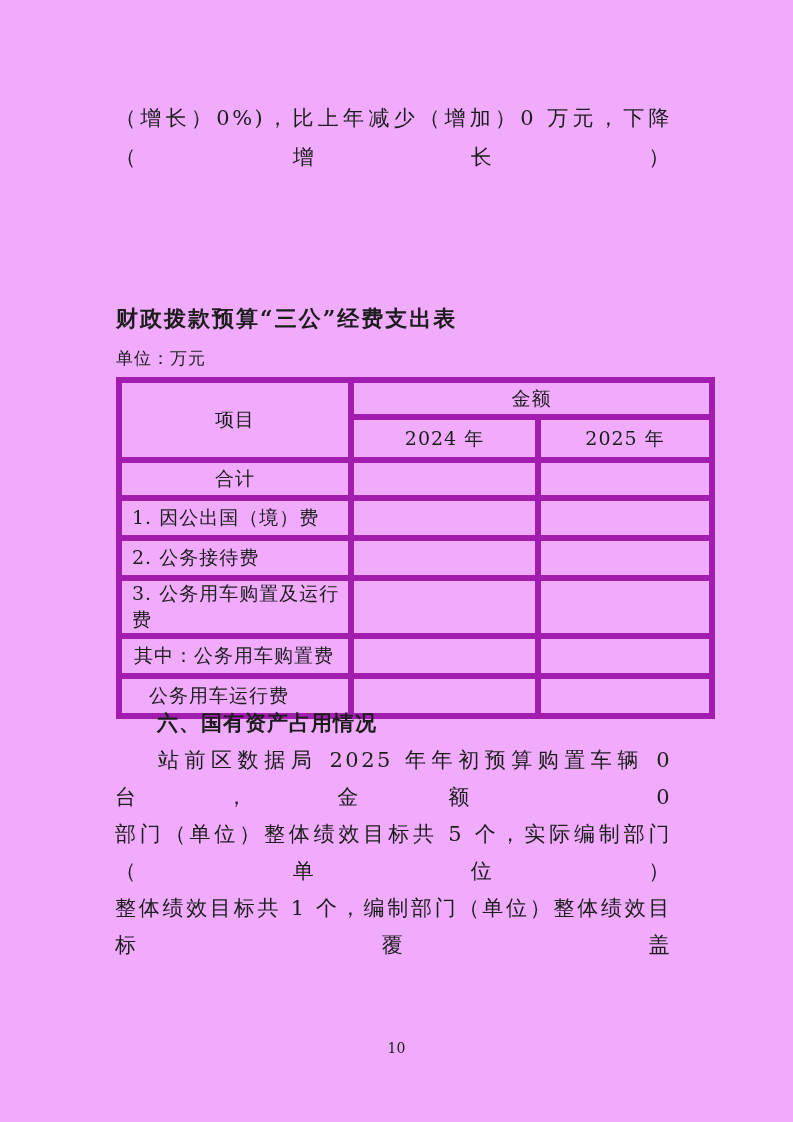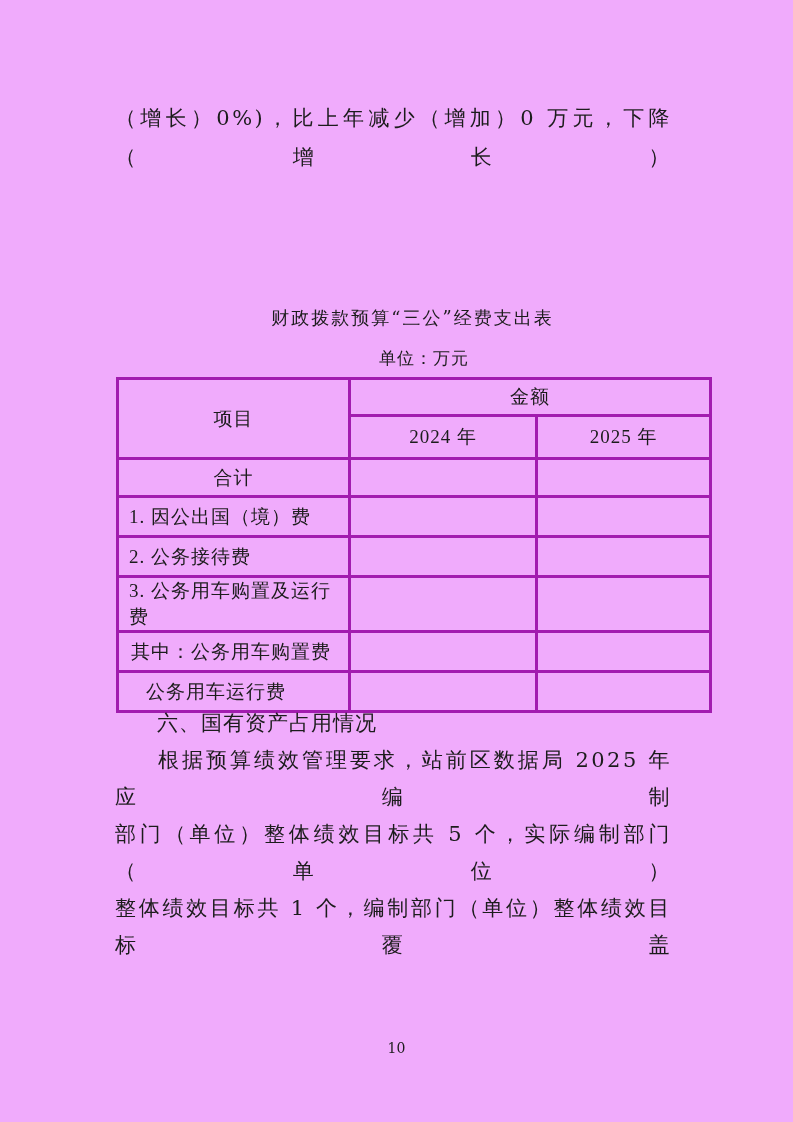--- a/index.html
+++ b/index.html
@@ -26,66 +26,64 @@
   }
   .sect .bline { line-height: 37px; }
   .just {
     text-align: justify;
     text-align-last: justify;
     text-justify: distribute;
   }
   .ind { text-indent: 43px; }
   .hline {
     font-family: "DejaVu Sans", "Liberation Sans", sans-serif;
-    font-weight: normal;
+    font-weight: bold;
     font-size: 21px;
     line-height: 37px;
     letter-spacing: 1px;
     text-indent: 42px;
   }
   #intro { top: 99px; }
   #sections { top: 705px; }
 
   .doc-title {
     position: absolute;
     left: 116px;
     top: 303px;
     width: 593px;
-    text-align: center;
-    font-weight: normal;
-    font-size: 18px;
+    font-weight: bold;
+    font-size: 22px;
     letter-spacing: 2px;
     line-height: 30px;
   }
   .unit-note {
     position: absolute;
     left: 116px;
     top: 346px;
     width: 616px;
-    text-align: center;
+    text-align: left;
     font-size: 17px;
     letter-spacing: 1px;
     line-height: 24px;
   }
   table.budget {
     position: absolute;
     left: 116px;
     top: 377px;
     width: 593px;
     border-collapse: collapse;
     table-layout: fixed;
   }
   table.budget td {
-    border: 3px solid #a21caf;
+    border: 6px solid #a21caf;
     font-size: 19px;
     letter-spacing: 1px;
     vertical-align: middle;
     padding: 0;
     overflow: hidden;
-    font-family: Liberation Serif, serif;
   }
   table.budget td.c { text-align: center; }
   table.budget td.lbl { text-align: left; padding-left: 10px; }
   table.budget td.lbl.i1 { padding-left: 12px; }
   table.budget td.lbl.i2 { padding-left: 27px; }
   tr.rh1 { height: 37px; }
   tr.rh2 { height: 43px; padding-left: 20px; }
   tr.rb0 { height: 38px; }
   tr.rb  { height: 40px; }
   .pagenum {
@@ -153,20 +151,20 @@
       <tr class="rb">
         <td class="lbl i2">公务用车运行费</td>
         <td class="c"></td>
         <td class="c"></td>
       </tr>
     </tbody>
   </table>
 
   <div class="textcol sect" id="sections">
     <div class="hline">六、国有资产占用情况</div>
-    <div class="bline just ind">根据预算绩效管理要求，站前区数据局 2025 年应编制</div>
+    <div class="bline just ind">站前区数据局 2025 年年初预算购置车辆 0 台，金额 0</div>
     <div class="bline just">部门（单位）整体绩效目标共 5 个，实际编制部门（单位）</div>
     <div class="bline just">整体绩效目标共 1 个，编制部门（单位）整体绩效目标覆盖</div>
   </div>
 
   <div class="pagenum">10</div>
 
 </div>
 
 </body></html>

